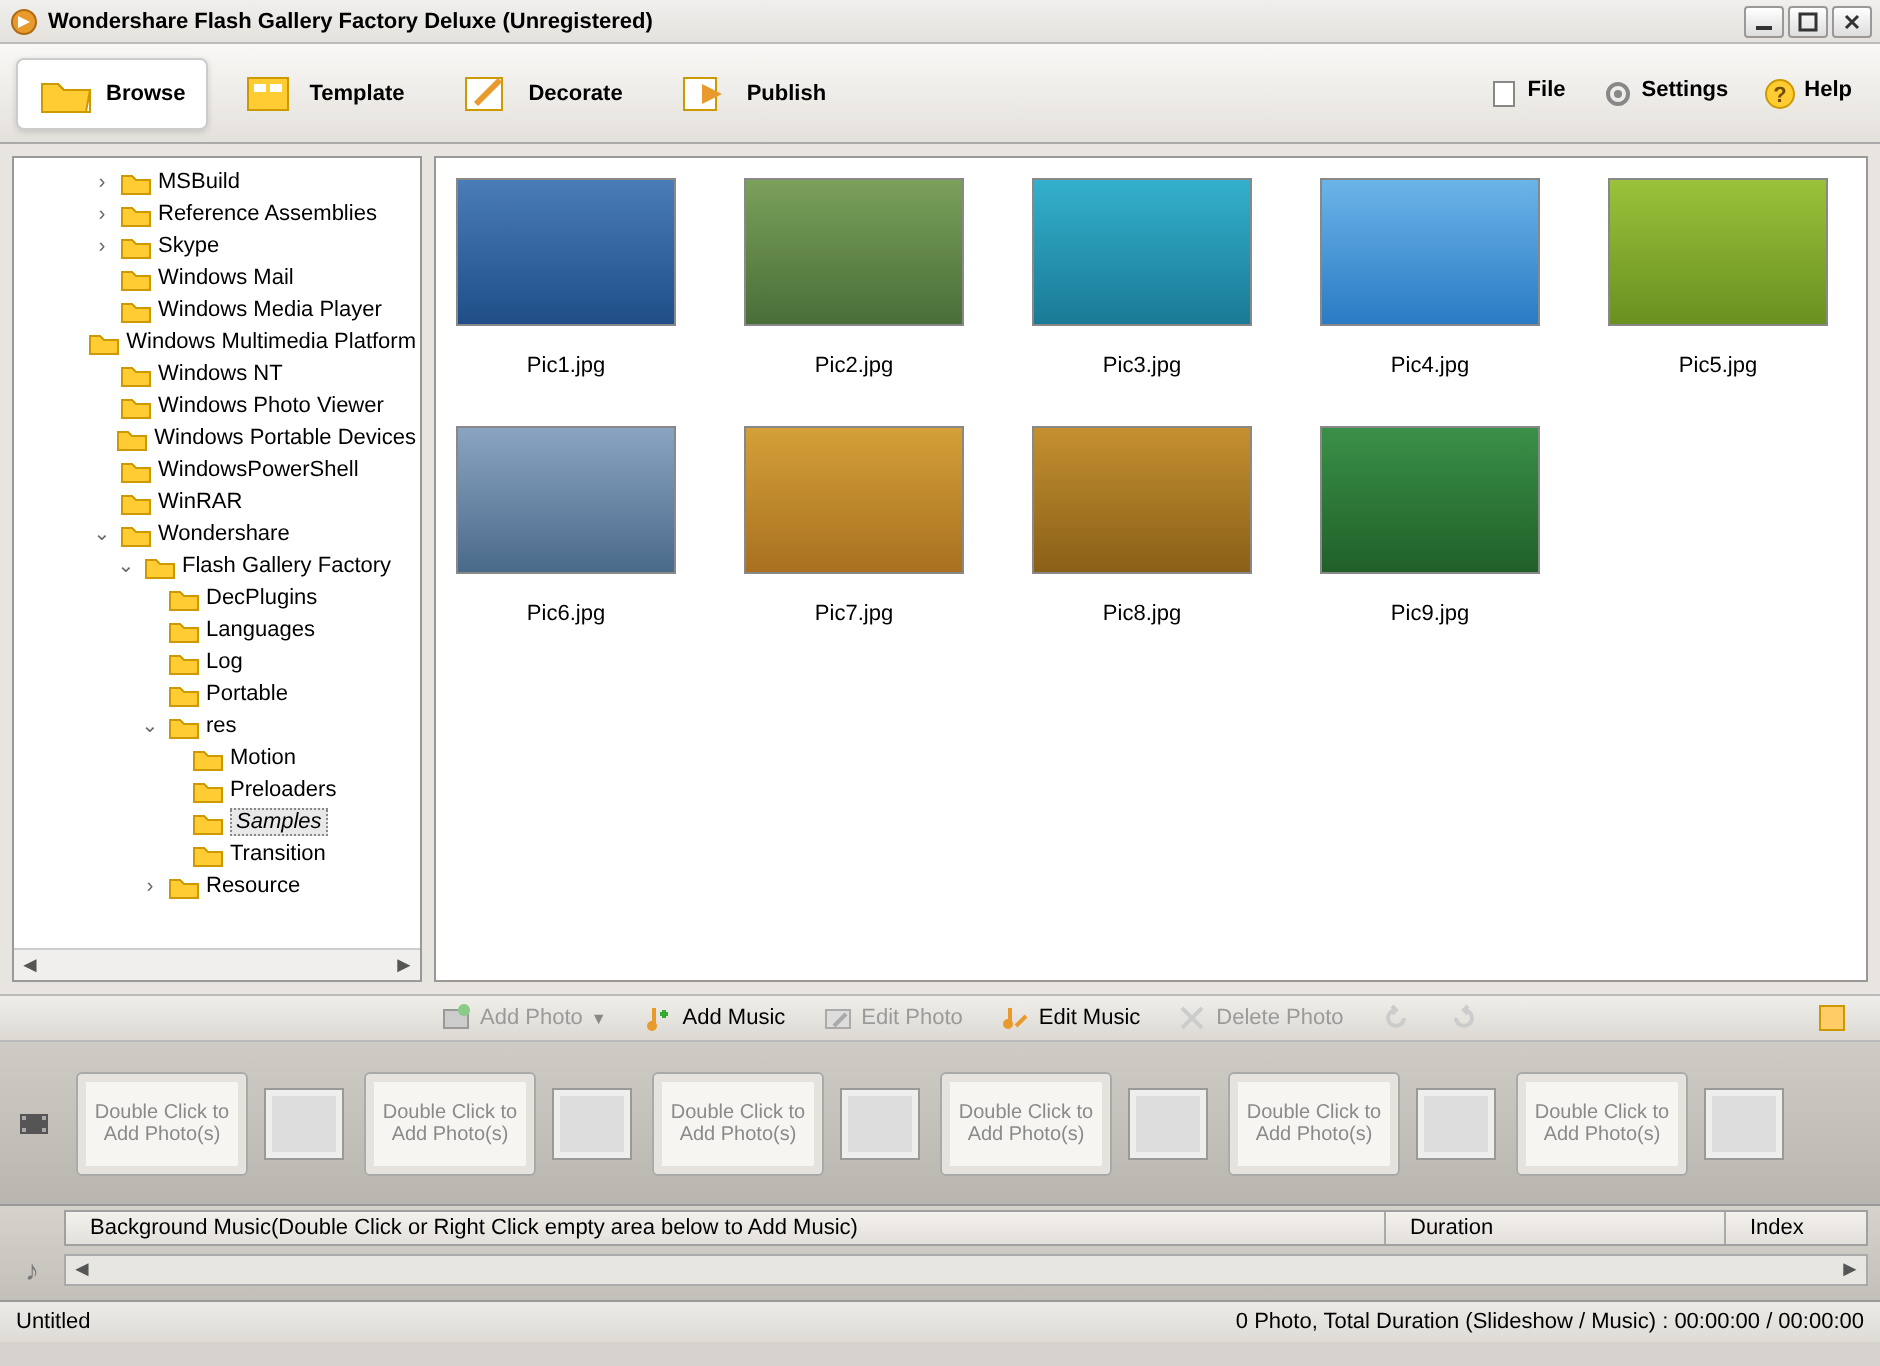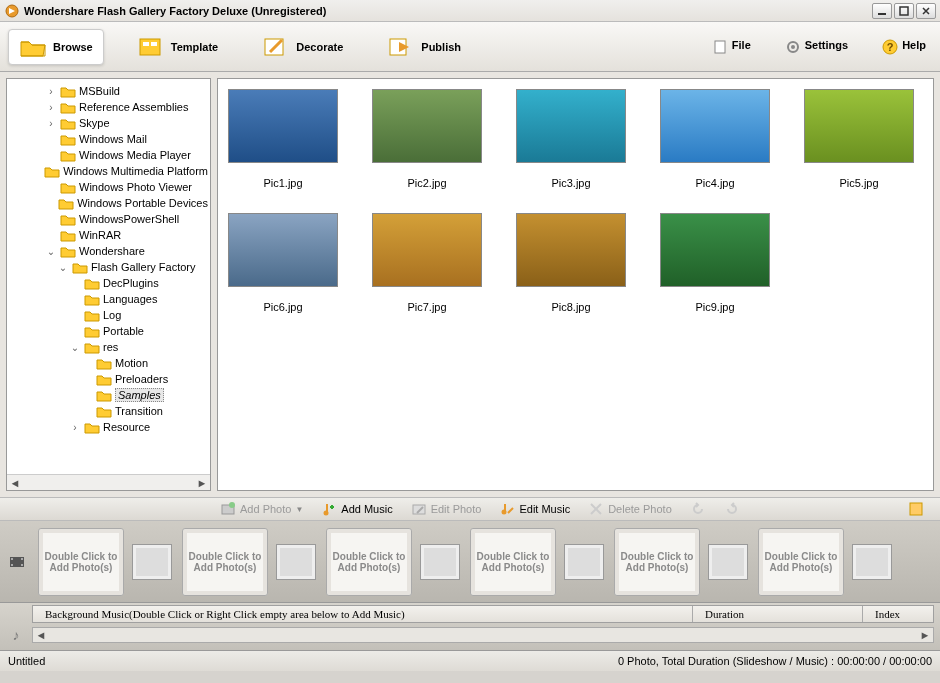--- a/index.html
+++ b/index.html
@@ -6,21 +6,21 @@
 body { width:940px; height:683px; background:#d6d3ce; overflow:hidden; }
 
 
 .titlebar { height:22px; background:linear-gradient(#f0efed,#e5e2dd); display:flex; align-items:center; padding:0 4px; border-bottom:1px solid #bbb; }
 .titlebar .ticon { width:16px; height:16px; margin-right:4px; }
 .titlebar .title { font-weight:bold; flex:1; }
 .winbtns { display:flex; gap:2px; }
 .winbtn { width:20px; height:16px; border:1px solid #999; background:linear-gradient(#fff,#ddd); display:flex; align-items:center; justify-content:center; cursor:pointer; border-radius:2px; }
 
 
-.toolbar { height:50px; background:linear-gradient(#f9f8f6,#e4e1db); display:flex; align-items:center; padding:4px 8px; gap:22px; border-bottom:1px solid #aaa; }
+.toolbar { height:50px; background:linear-gradient(#f9f8f6,#e4e1db); display:flex; align-items:center; padding:4px 8px; gap:6px; border-bottom:1px solid #aaa; }
 .tbbtn { display:flex; align-items:center; gap:6px; padding:6px 10px; border:1px solid transparent; border-radius:4px; cursor:pointer; font-weight:bold; }
 .tbbtn.active { background:#fff; border:1px solid #ccc; box-shadow:0 1px 3px rgba(0,0,0,.15); }
 .tbbtn .ico { width:28px; height:22px; display:flex; align-items:center; justify-content:center; }
 .toolbar .spacer { flex:1; }
 .rbtn { display:flex; gap:4px; padding:3px 6px; cursor:pointer; font-weight:bold; }
 .rbtn .rico { width:16px; height:16px; }
 
 
 .main { height:425px; display:flex; background:#e8e5e0; padding:6px; gap:6px; }
 .tree-wrap { width:205px; background:#fff; border:1px solid #999; overflow:hidden; display:flex; flex-direction:column; }
@@ -46,27 +46,27 @@
 .abtn { display:flex; align-items:center; gap:4px; cursor:pointer; }
 .abtn.dis { color:#9a9a9a; }
 .abtn .aico { width:16px; height:16px; }
 .actionbar .asp { flex:1; }
 
 
 .timeline { height:82px; background:linear-gradient(#cfccc5,#b9b6af); display:flex; align-items:center; padding:4px 6px; gap:10px; border-bottom:1px solid #999; overflow:hidden; }
 .tl-ico { width:22px; display:flex; justify-content:center; }
 .slots { display:flex; gap:10px; flex:1; }
 .slot-pair { display:flex; gap:8px; align-items:center; }
-.slot-add { width:86px; height:68px; background:#f6f5f2; border:1px solid #aaa; border-radius:3px; display:flex; align-items:center; justify-content:center; text-align:center; color:#8a8a8a; font-size:10px; padding:4px; cursor:pointer; box-shadow:inset 0 0 0 4px #e6e3de;font-weight:bold; }
+.slot-add { width:86px; height:52px; background:#f6f5f2; border:1px solid #aaa; border-radius:3px; display:flex; align-items:center; justify-content:center; text-align:center; color:#8a8a8a; font-size:10px; padding:4px; cursor:pointer; box-shadow:inset 0 0 0 4px #e6e3de; }
 .slot-trans { width:40px; height:36px; background:#ddd; border:1px solid #999; cursor:pointer; box-shadow:inset 0 0 0 3px #eee; }
 
 
 .music { height:48px; background:linear-gradient(#d6d3cc,#c3c0b9); display:flex; flex-direction:column; border-bottom:1px solid #999; }
 .mhdr { display:flex; height:18px; border:1px solid #a0a0a0; margin:2px 6px 0 32px; background:linear-gradient(#f3f1ed,#e4e1db); }
-.mhdr .col { padding:2px 12px; border-right:1px solid #aaa;font-family:Liberation Serif, serif; }
+.mhdr .col { padding:2px 12px; border-right:1px solid #aaa; }
 .mhdr .c1 { flex:1; }
 .mhdr .c2 { width:170px; }
 .mhdr .c3 { width:70px; border-right:none; }
 .mrow { display:flex; align-items:center; height:24px; }
 .mrow .note { width:32px; text-align:center; color:#777; font-size:14px; }
 .mscroll { flex:1; height:16px; margin-right:6px; border:1px solid #aaa; background:#e8e6e1; display:flex; align-items:center; }
 .mscroll .arr { width:16px; text-align:center; cursor:pointer; color:#555; }
 .mscroll .track { flex:1; }
 
 
@@ -237,20 +237,30 @@
           <span class="lbl">Windows Multimedia Platform</span>
         </div>
         <div class="trn">
           <span class="ind" style="width: 36px;"></span>
           <span class="tog"></span>
           <span class="fico">
             <svg width="16" height="13">
               <path d="M1 3 L6 3 L8 5 L15 5 L15 12 L1 12 Z" fill="#ffcc33" stroke="#cc9900"></path>
             </svg>
           </span>
+          <span class="lbl">Windows NT</span>
+        </div>
+        <div class="trn">
+          <span class="ind" style="width: 36px;"></span>
+          <span class="tog"></span>
+          <span class="fico">
+            <svg width="16" height="13">
+              <path d="M1 3 L6 3 L8 5 L15 5 L15 12 L1 12 Z" fill="#ffcc33" stroke="#cc9900"></path>
+            </svg>
+          </span>
           <span class="lbl">Windows Photo Viewer</span>
         </div>
         <div class="trn">
           <span class="ind" style="width: 36px;"></span>
           <span class="tog"></span>
           <span class="fico">
             <svg width="16" height="13">
               <path d="M1 3 L6 3 L8 5 L15 5 L15 12 L1 12 Z" fill="#ffcc33" stroke="#cc9900"></path>
             </svg>
           </span>

